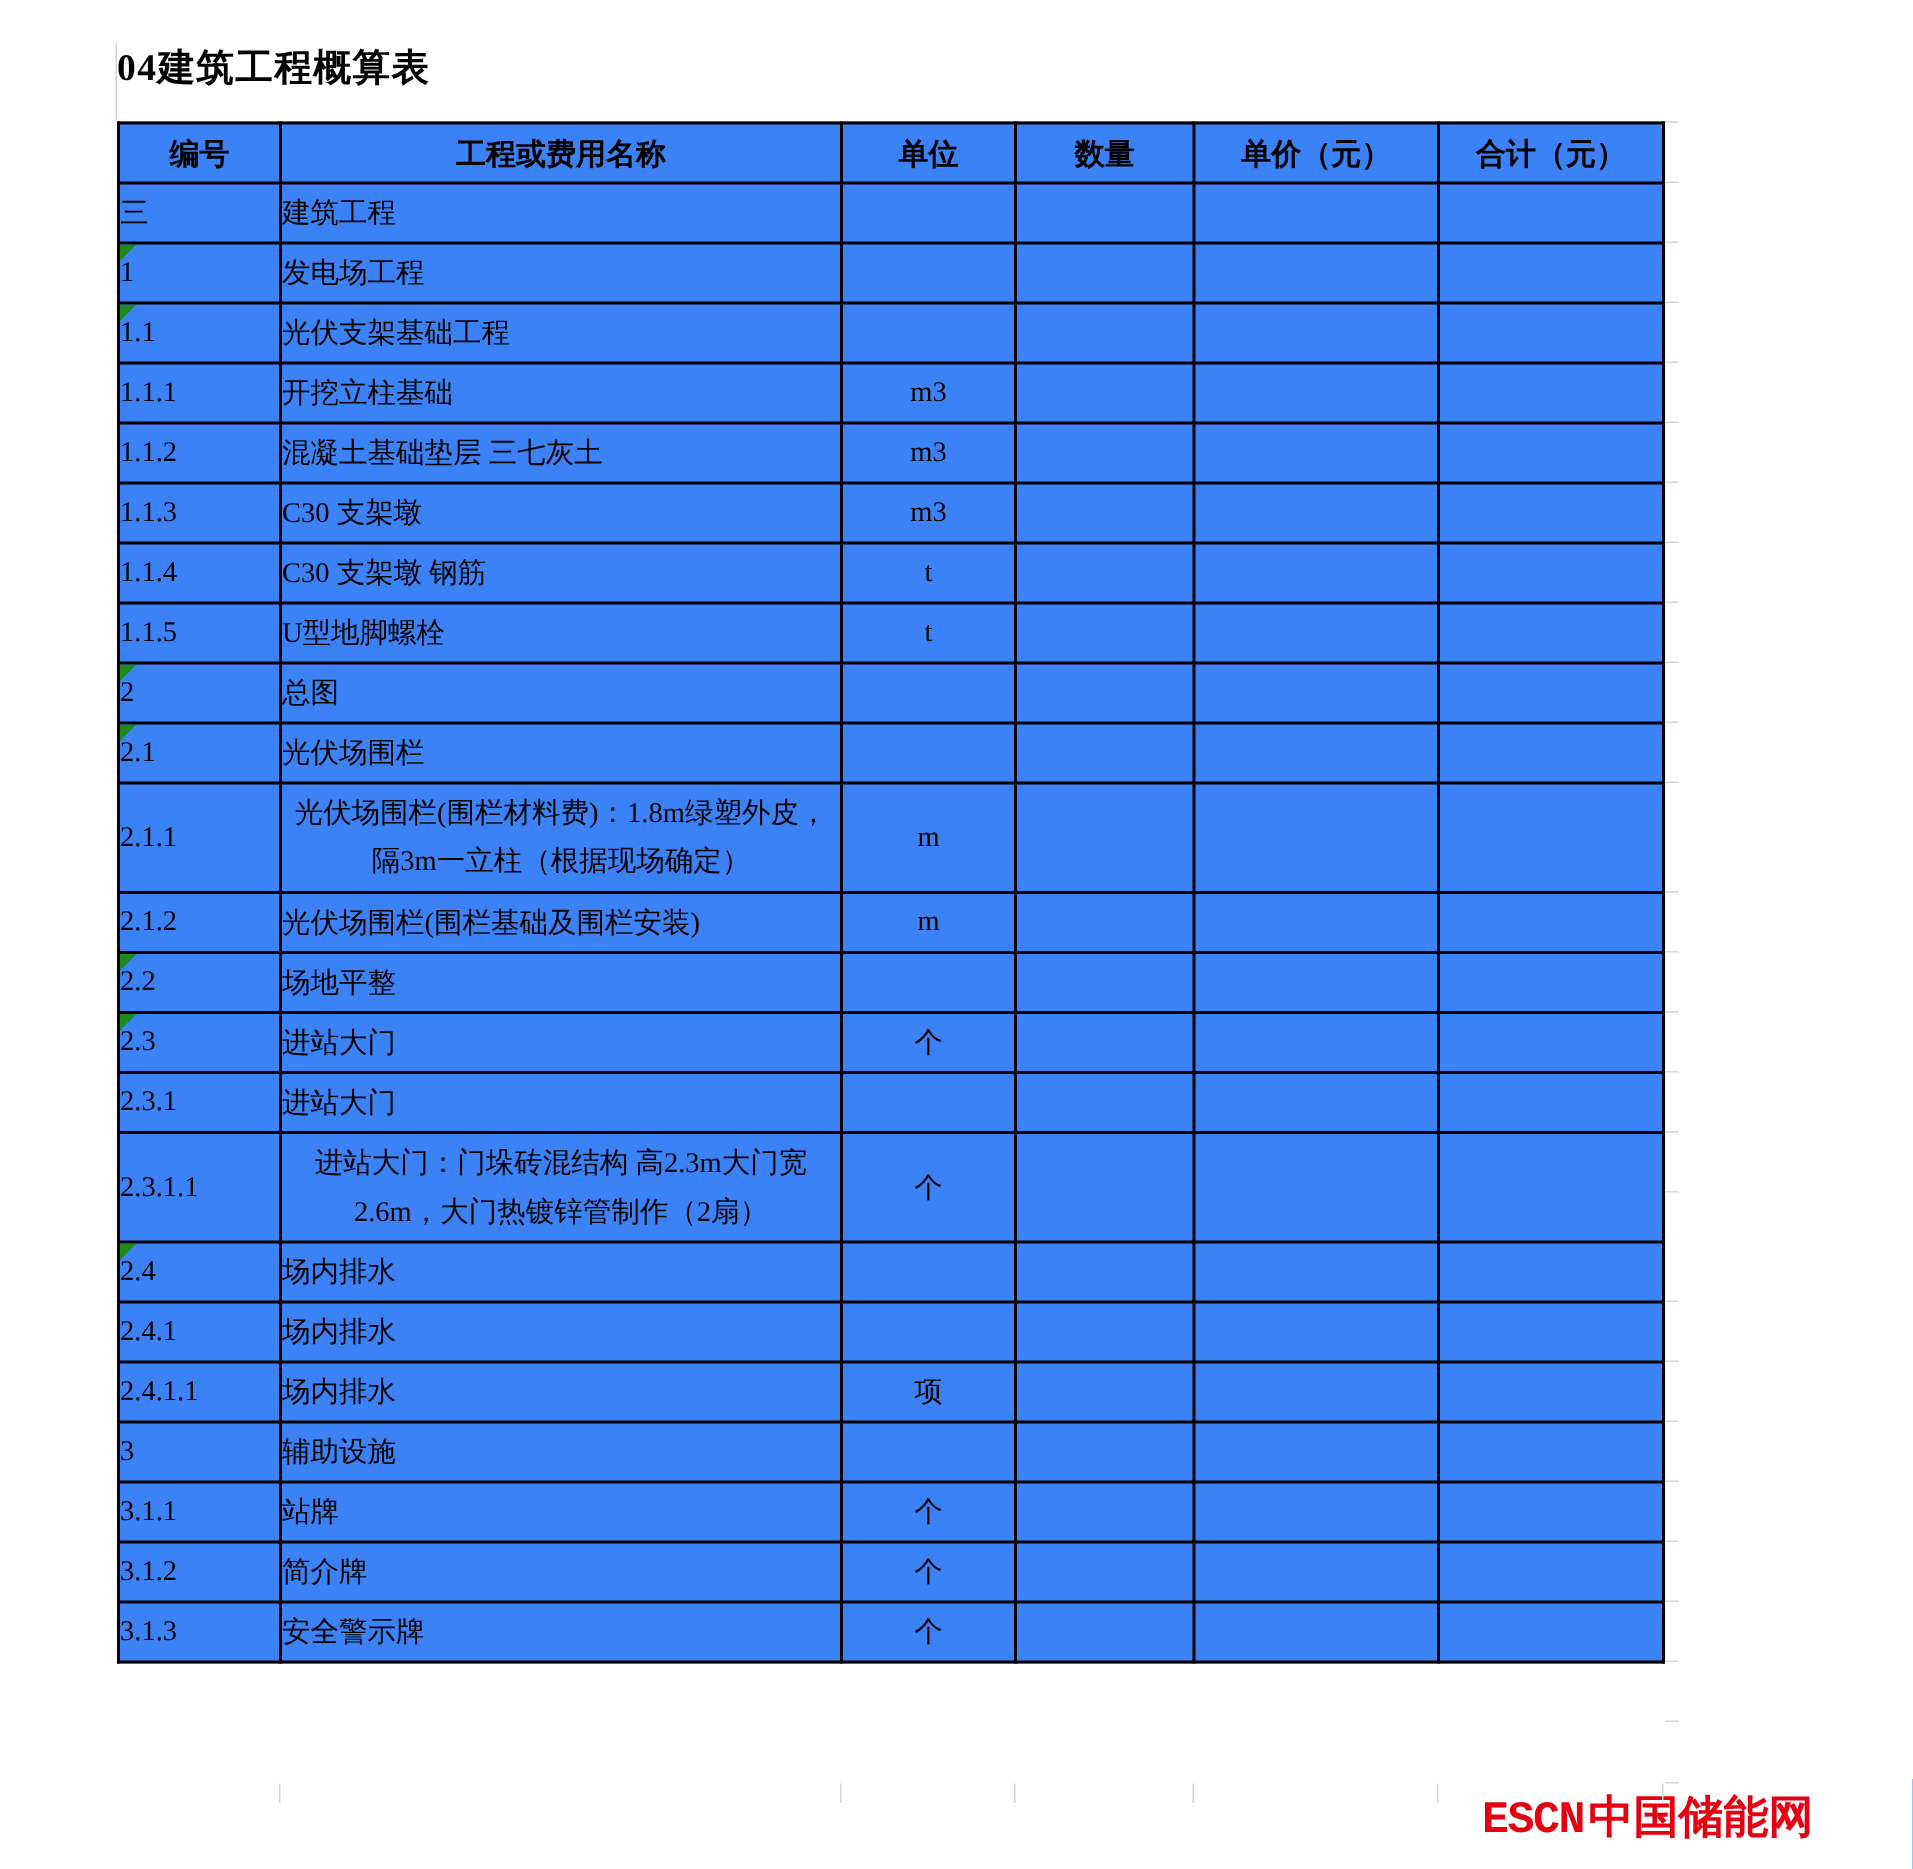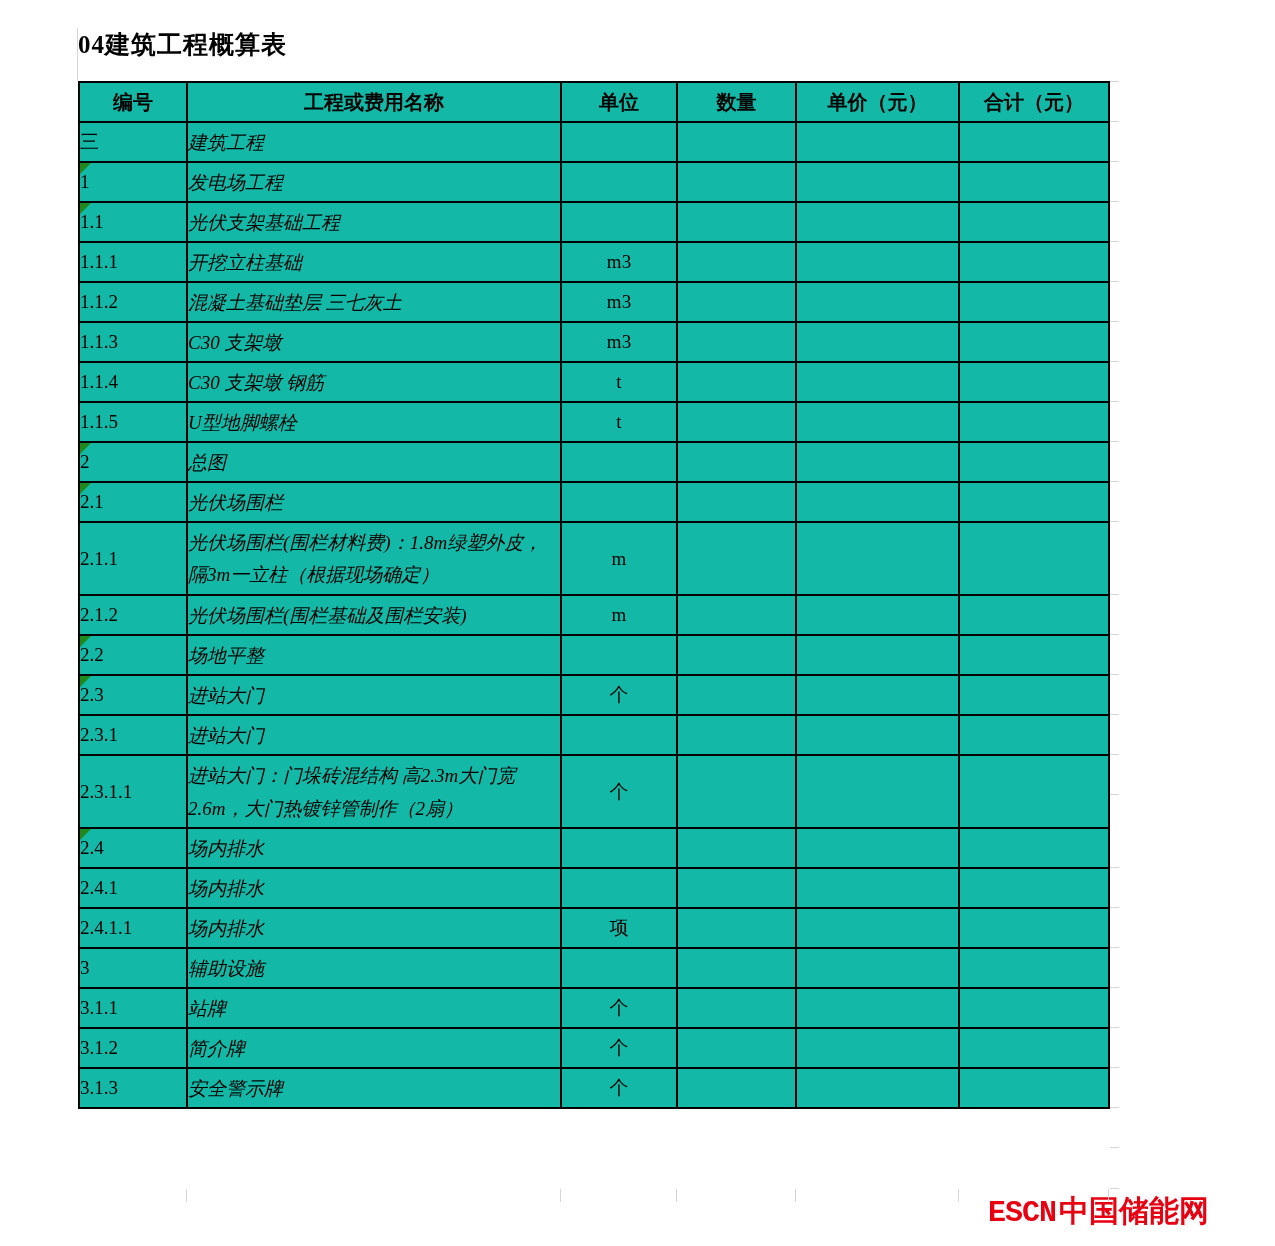--- a/index.html
+++ b/index.html
@@ -8,33 +8,33 @@
     font-family:"Liberation Serif","DejaVu Serif",serif;color:#000;
     overflow:hidden;
   }
   .title{
     position:absolute;left:78px;top:28px;width:1032px;
     font-size:25px;font-weight:bold;letter-spacing:1px;
   }
   table.sheet{
     position:absolute;left:78px;top:81px;
     border-collapse:collapse;table-layout:fixed;width:1032px;
-    background:#14b8a6;
+    background:#3b82f6;
     padding-left:36px;
   }
   .sheet th,.sheet td{
     border:2px solid #000;padding:0;vertical-align:middle;
     font-size:19px;overflow:hidden;
   }
   .sheet th{font-weight:bold;font-size:20px;height:38px;text-align:center;}
   .sheet td{height:38px;}
   .sheet tr.tall td{height:71px;}
   .c-code{padding-left:5px;position:relative;text-align:left;}
-  .c-name{padding:0 6px 0 8px;text-align:left;line-height:25px;font-style:italic;}
-  .sheet tr.tall .c-name{line-height:32px;}
+  .c-name{padding:0 6px 0 8px;text-align:left;line-height:25px;}
+  .sheet tr.tall .c-name{line-height:32px;text-align:center;}
   .c-unit{text-align:center;}
   .c-num{text-align:right;}
   .flag{
     position:absolute;top:0;left:0;width:0;height:0;
     border-top:11px solid var(--flag,#1e8a1e);
     border-right:11px solid transparent;
   }
   .clipbox{height:71px;overflow:hidden;display:flex;align-items:center;}
   .clipbox div{line-height:33px;}
   .stub{position:absolute;background:var(--grid,#d6d6d6);}

